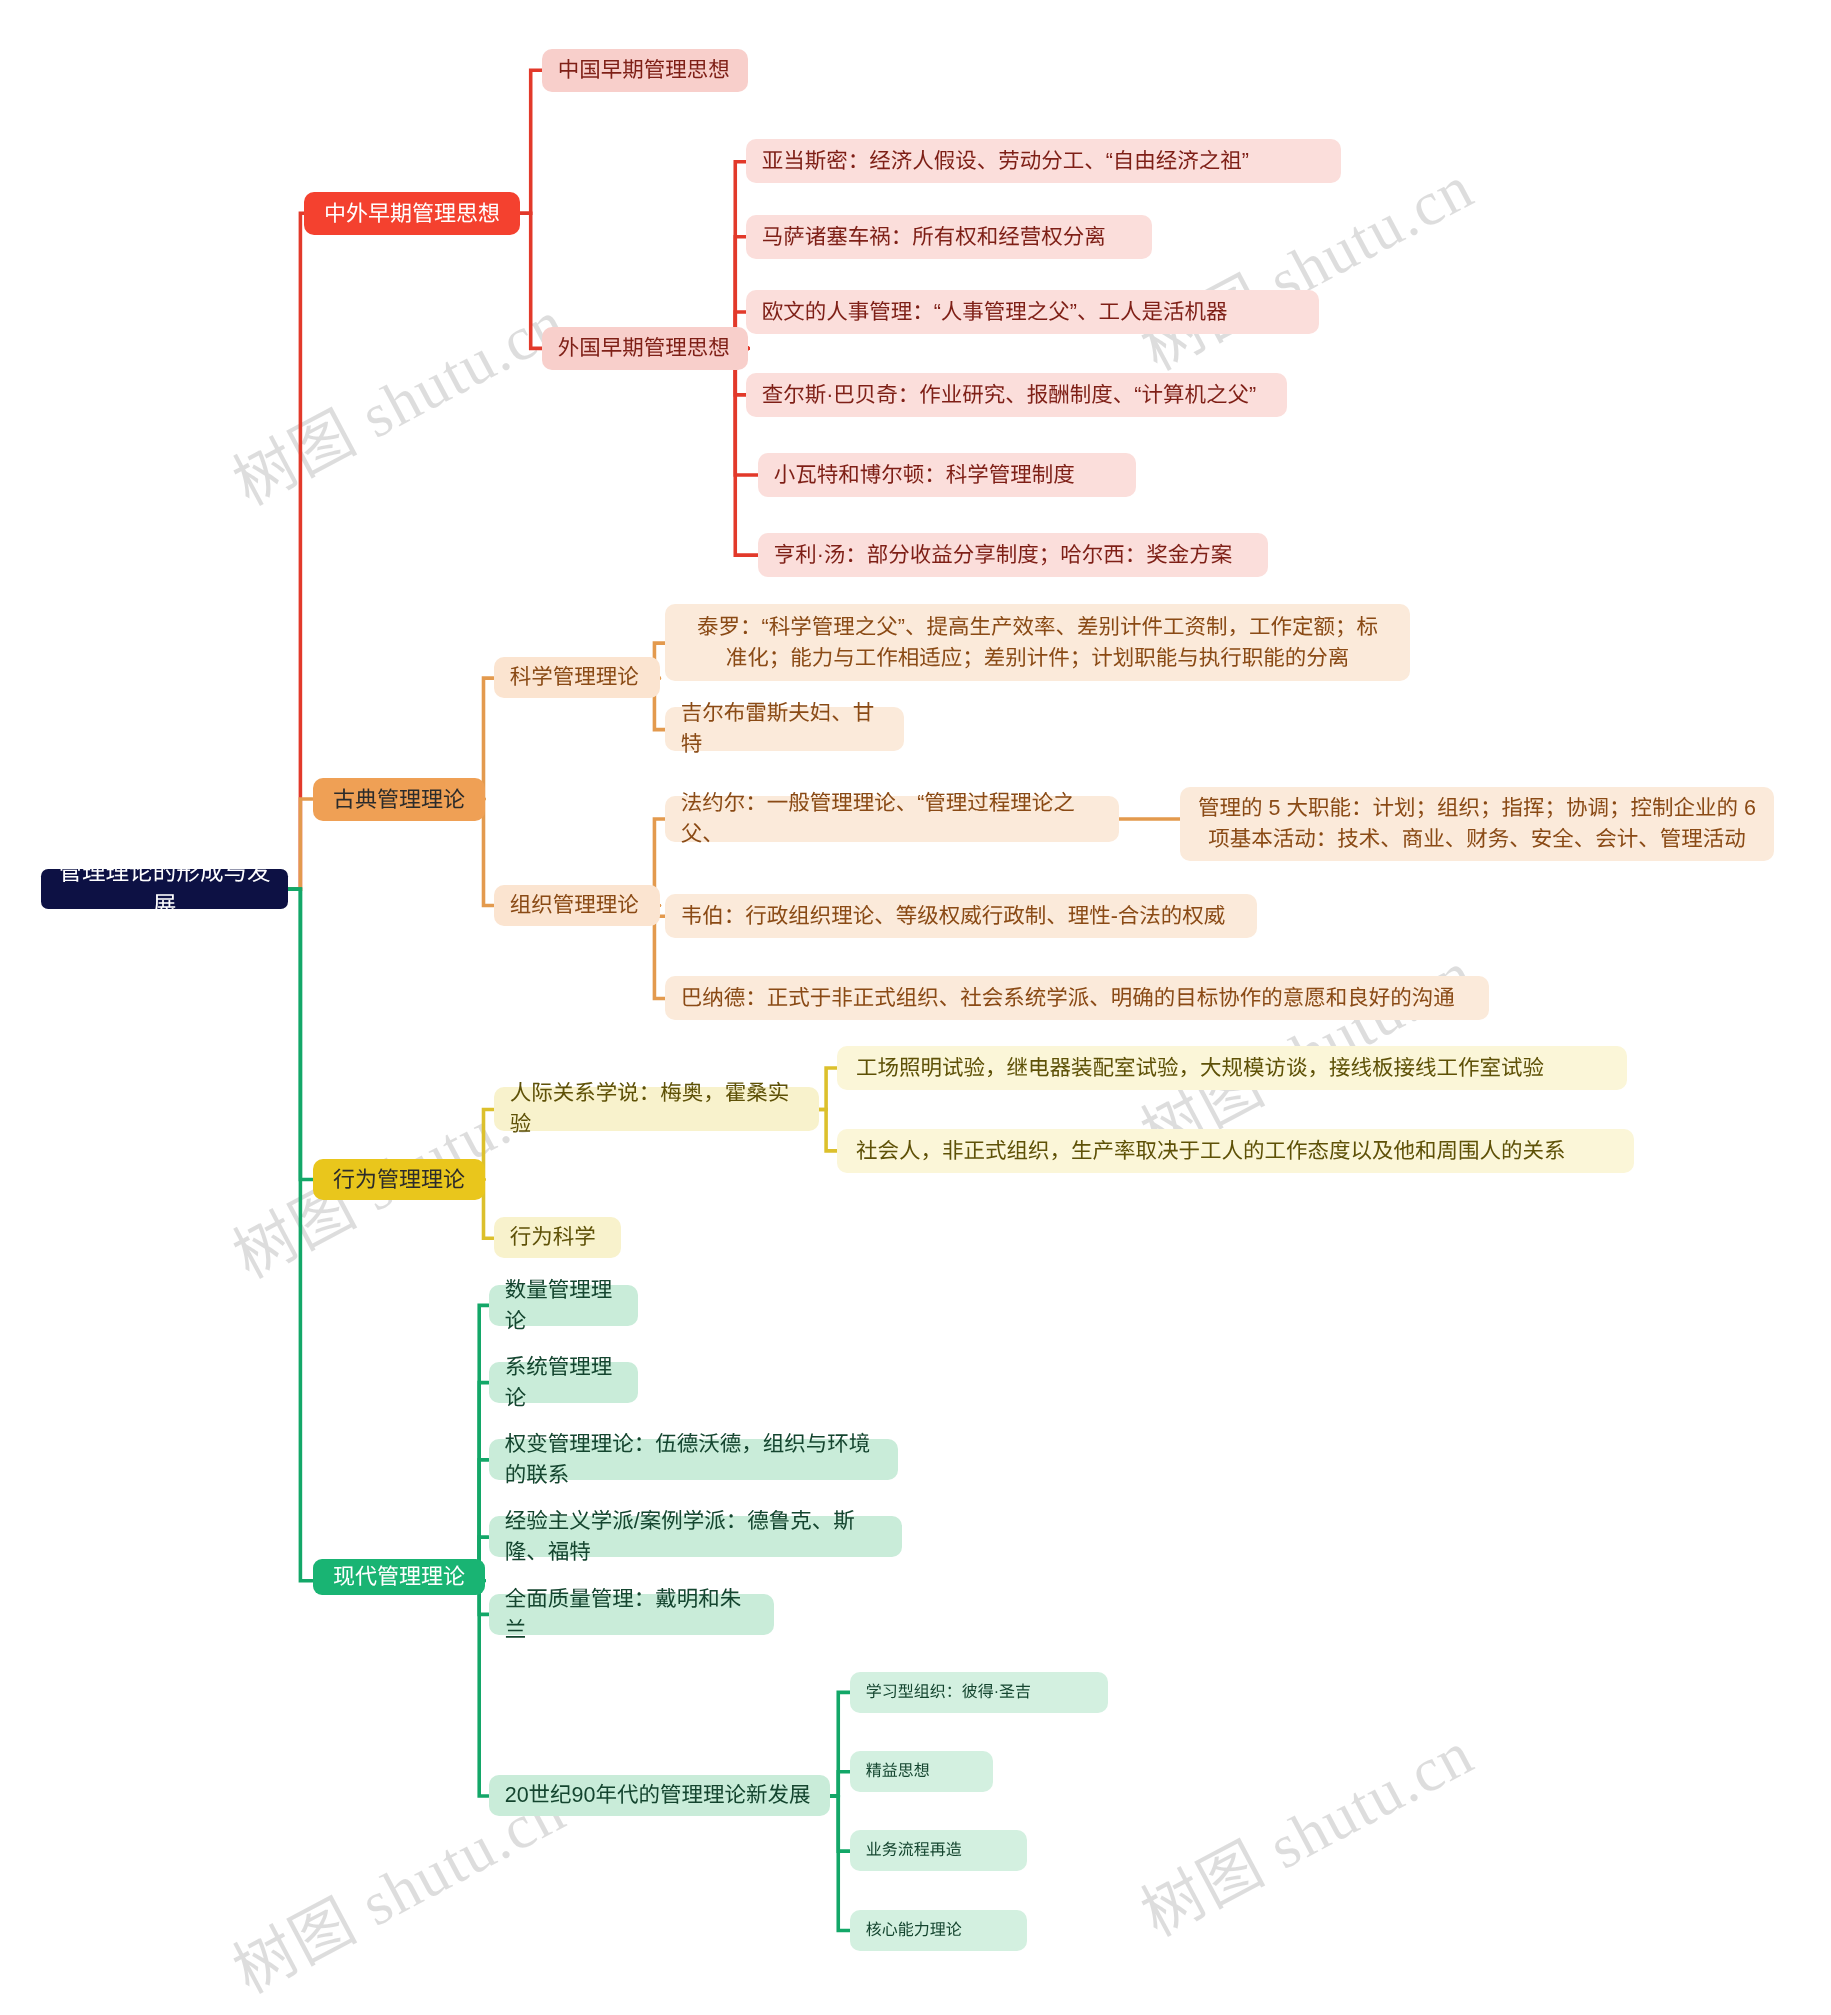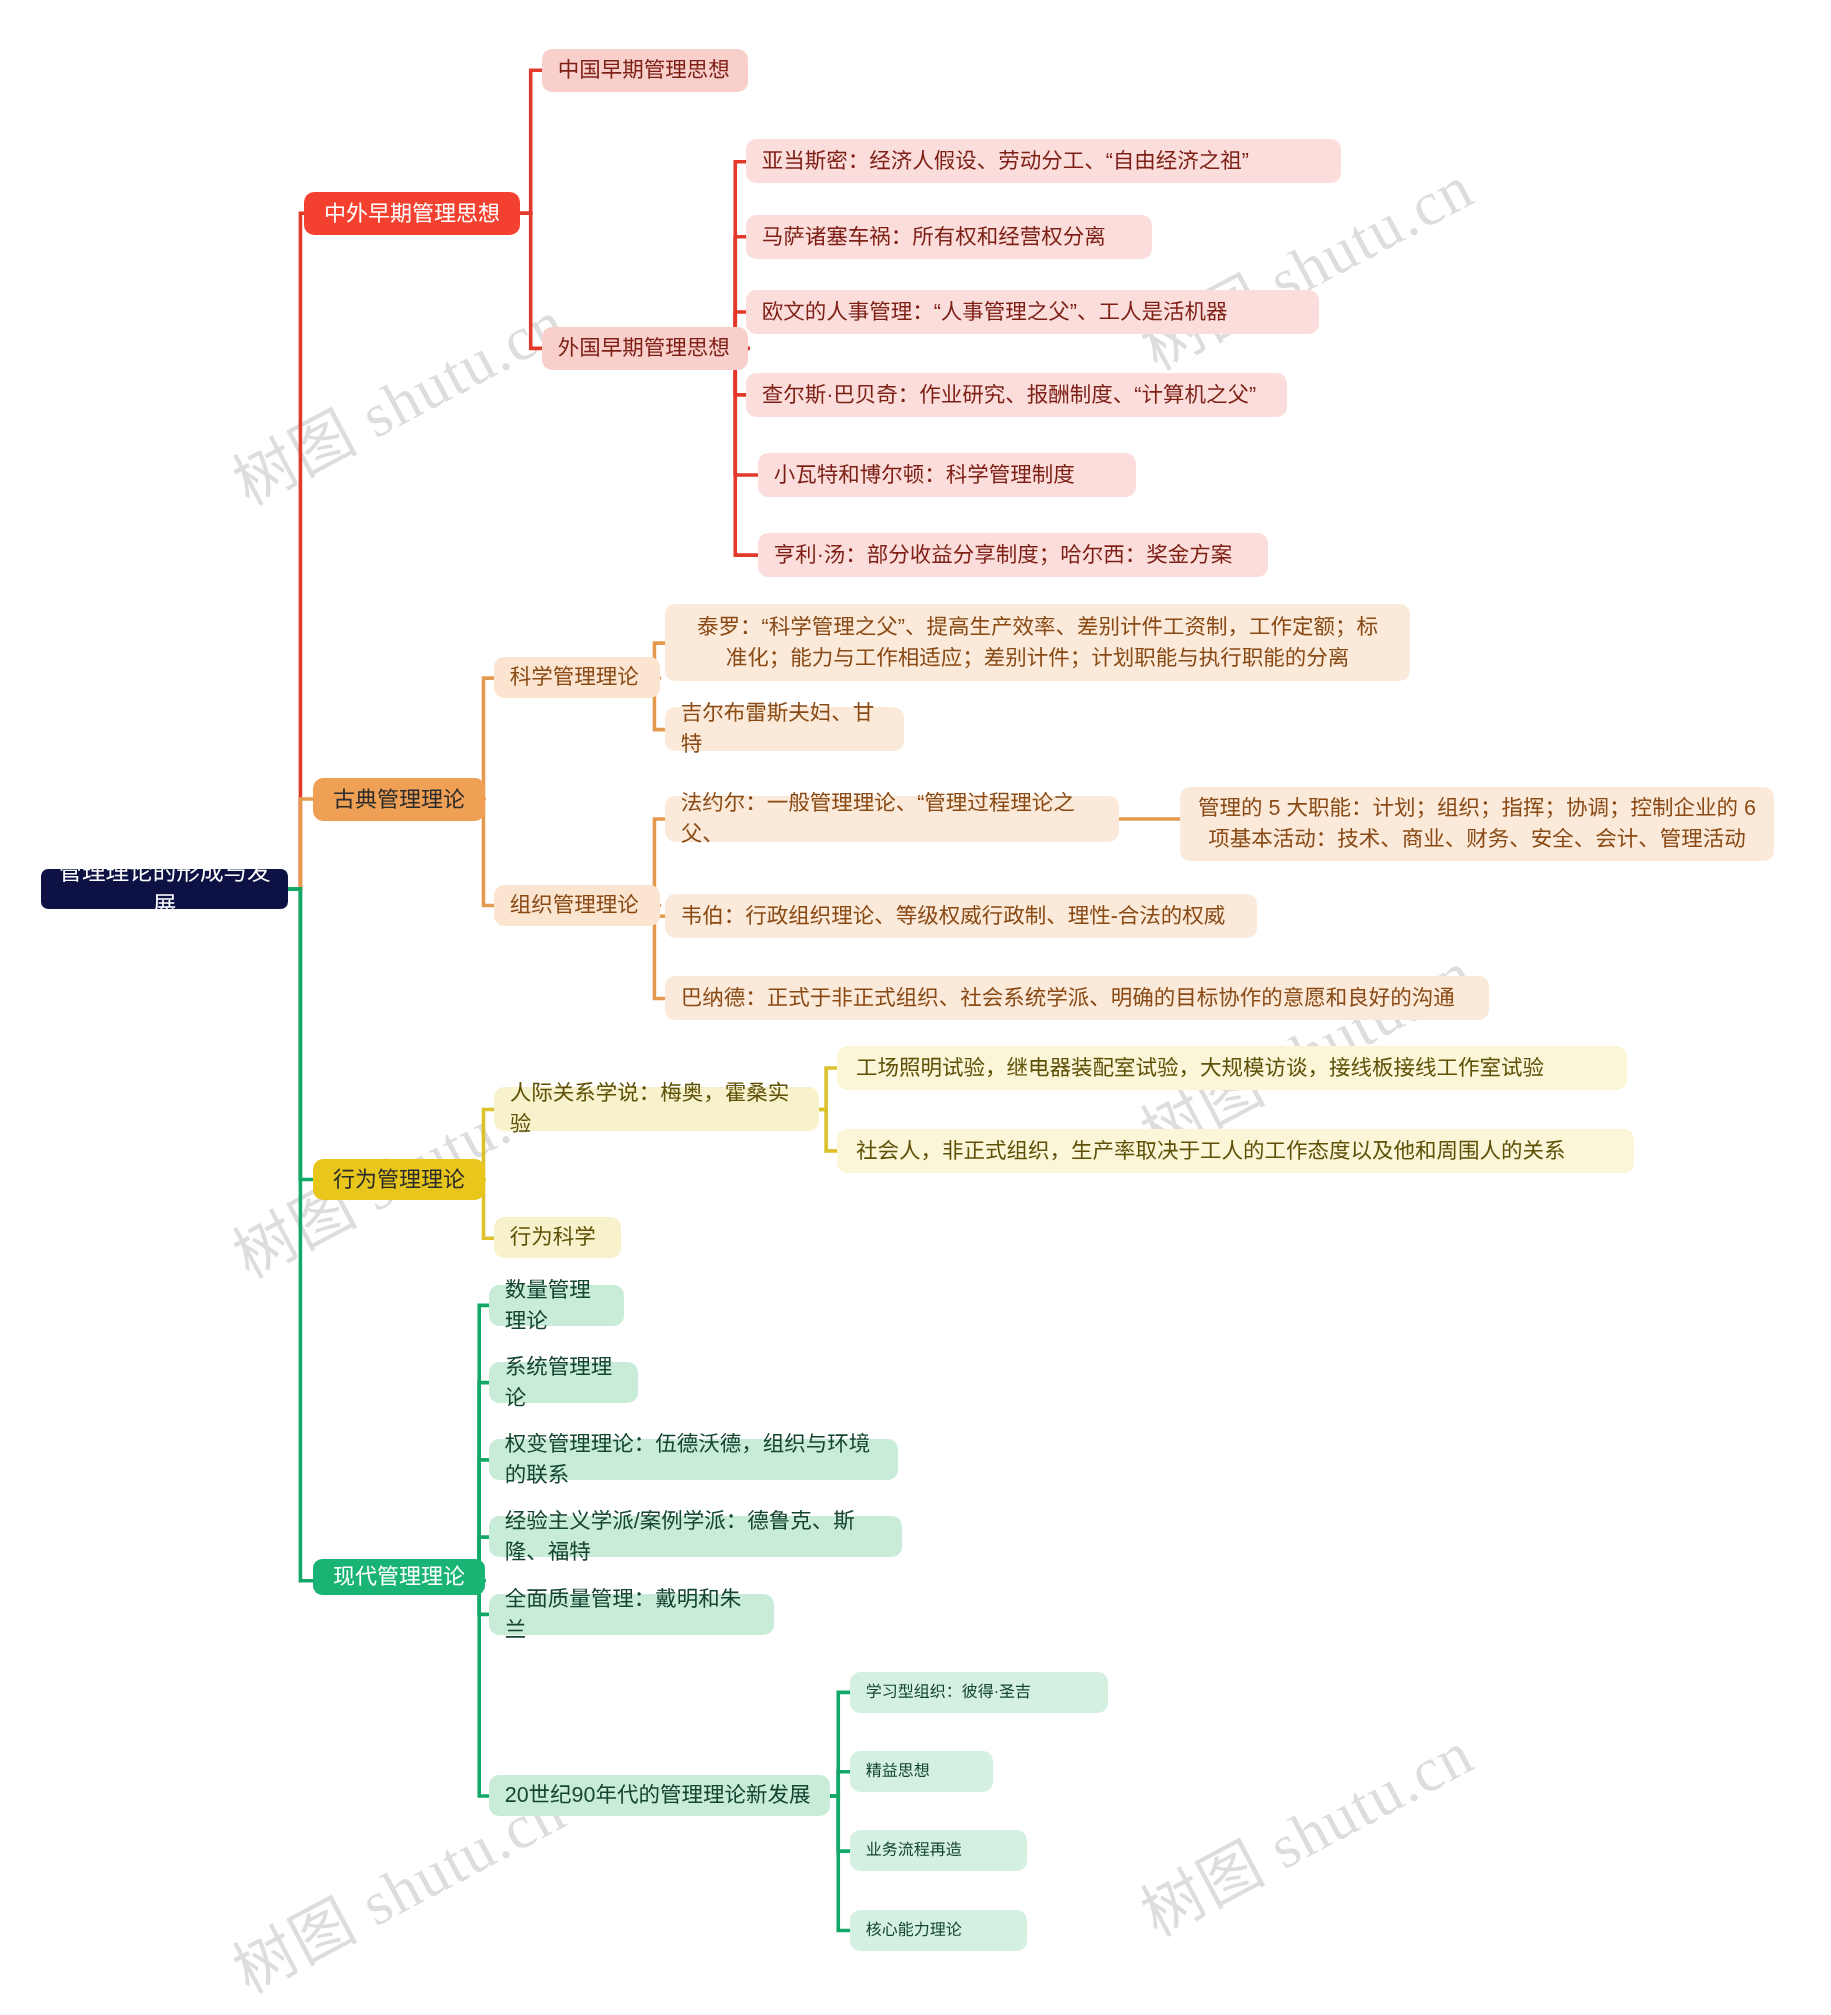--- a/index.html
+++ b/index.html
@@ -202,21 +202,21 @@
   <div class="node yel3 center" style="left: 837px; top: 1046px; width: 790px; height: 44px;">
     <span class="txt">工场照明试验，继电器装配室试验，大规模访谈，接线板接线工作室试验</span>
   </div>
   <div class="node yel3 center" style="left: 837px; top: 1129px; width: 797px; height: 44px;">
     <span class="txt">社会人，非正式组织，生产率取决于工人的工作态度以及他和周围人的关系</span>
   </div>
 
   <div class="node n-b4" style="left: 313px; top: 1559px; width: 172px; height: 36px; border-radius: 9px;">
     <span class="txt">现代管理理论</span>
   </div>
-  <div class="node grn2" style="left: 489px; top: 1285px; width: 135px; height: 41px;">
+  <div class="node grn2" style="left: 489px; top: 1285px; width: 149px; height: 41px;">
     <span class="txt">数量管理理论</span>
   </div>
   <div class="node grn2" style="left: 489px; top: 1362px; width: 149px; height: 41px;">
     <span class="txt">系统管理理论</span>
   </div>
   <div class="node grn2" style="left: 489px; top: 1439px; width: 409px; height: 41px;">
     <span class="txt">权变管理理论：伍德沃德，组织与环境的联系</span>
   </div>
   <div class="node grn2" style="left: 489px; top: 1516px; width: 413px; height: 41px;">
     <span class="txt">经验主义学派/案例学派：德鲁克、斯隆、福特</span>

